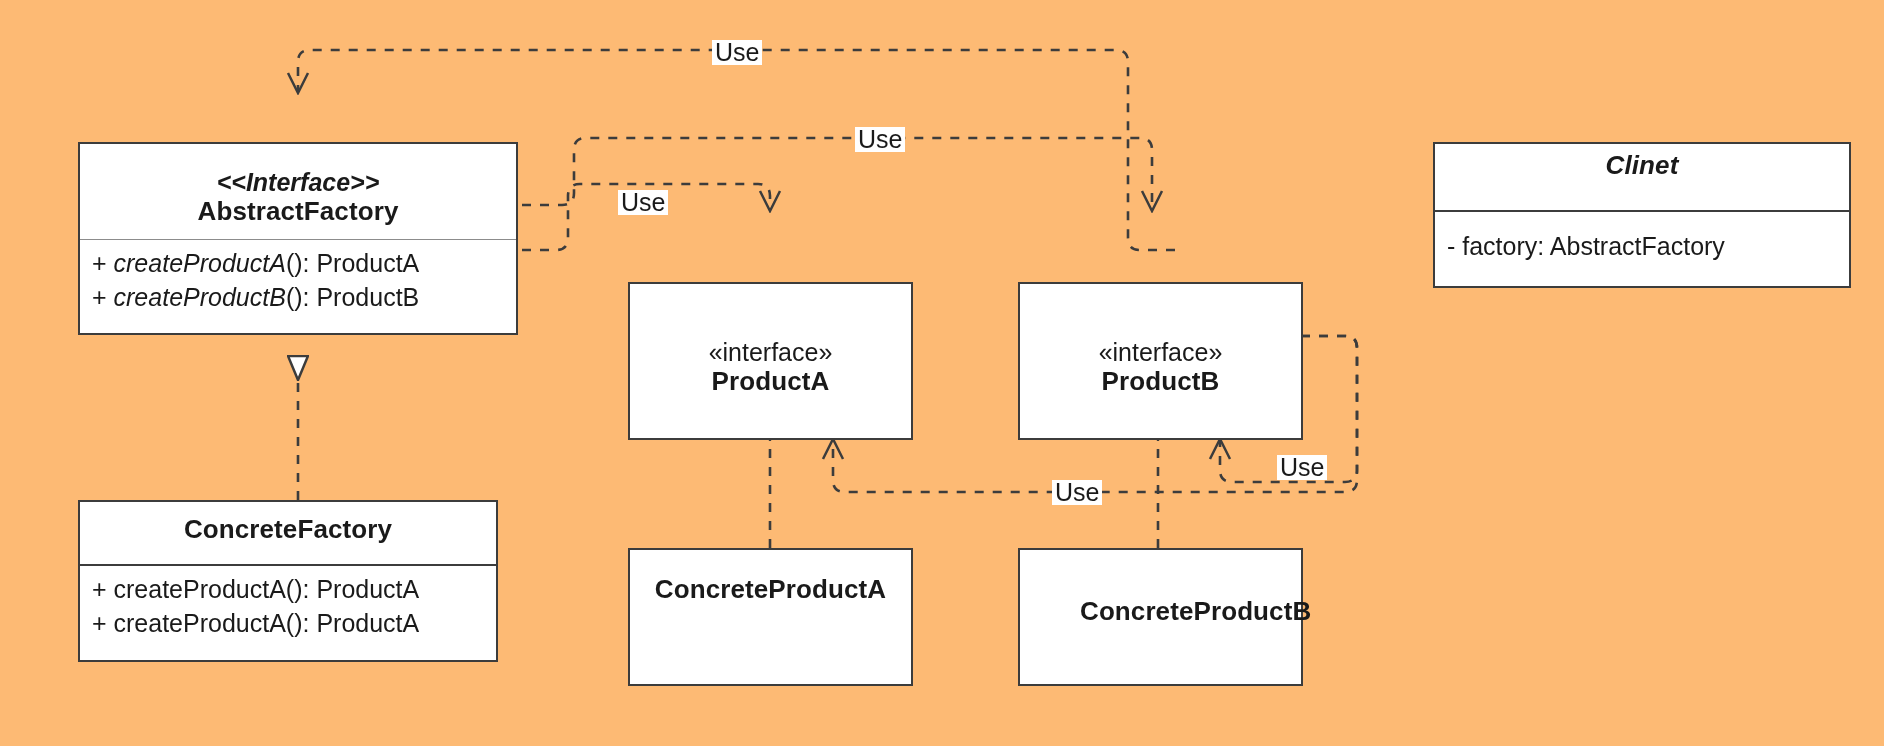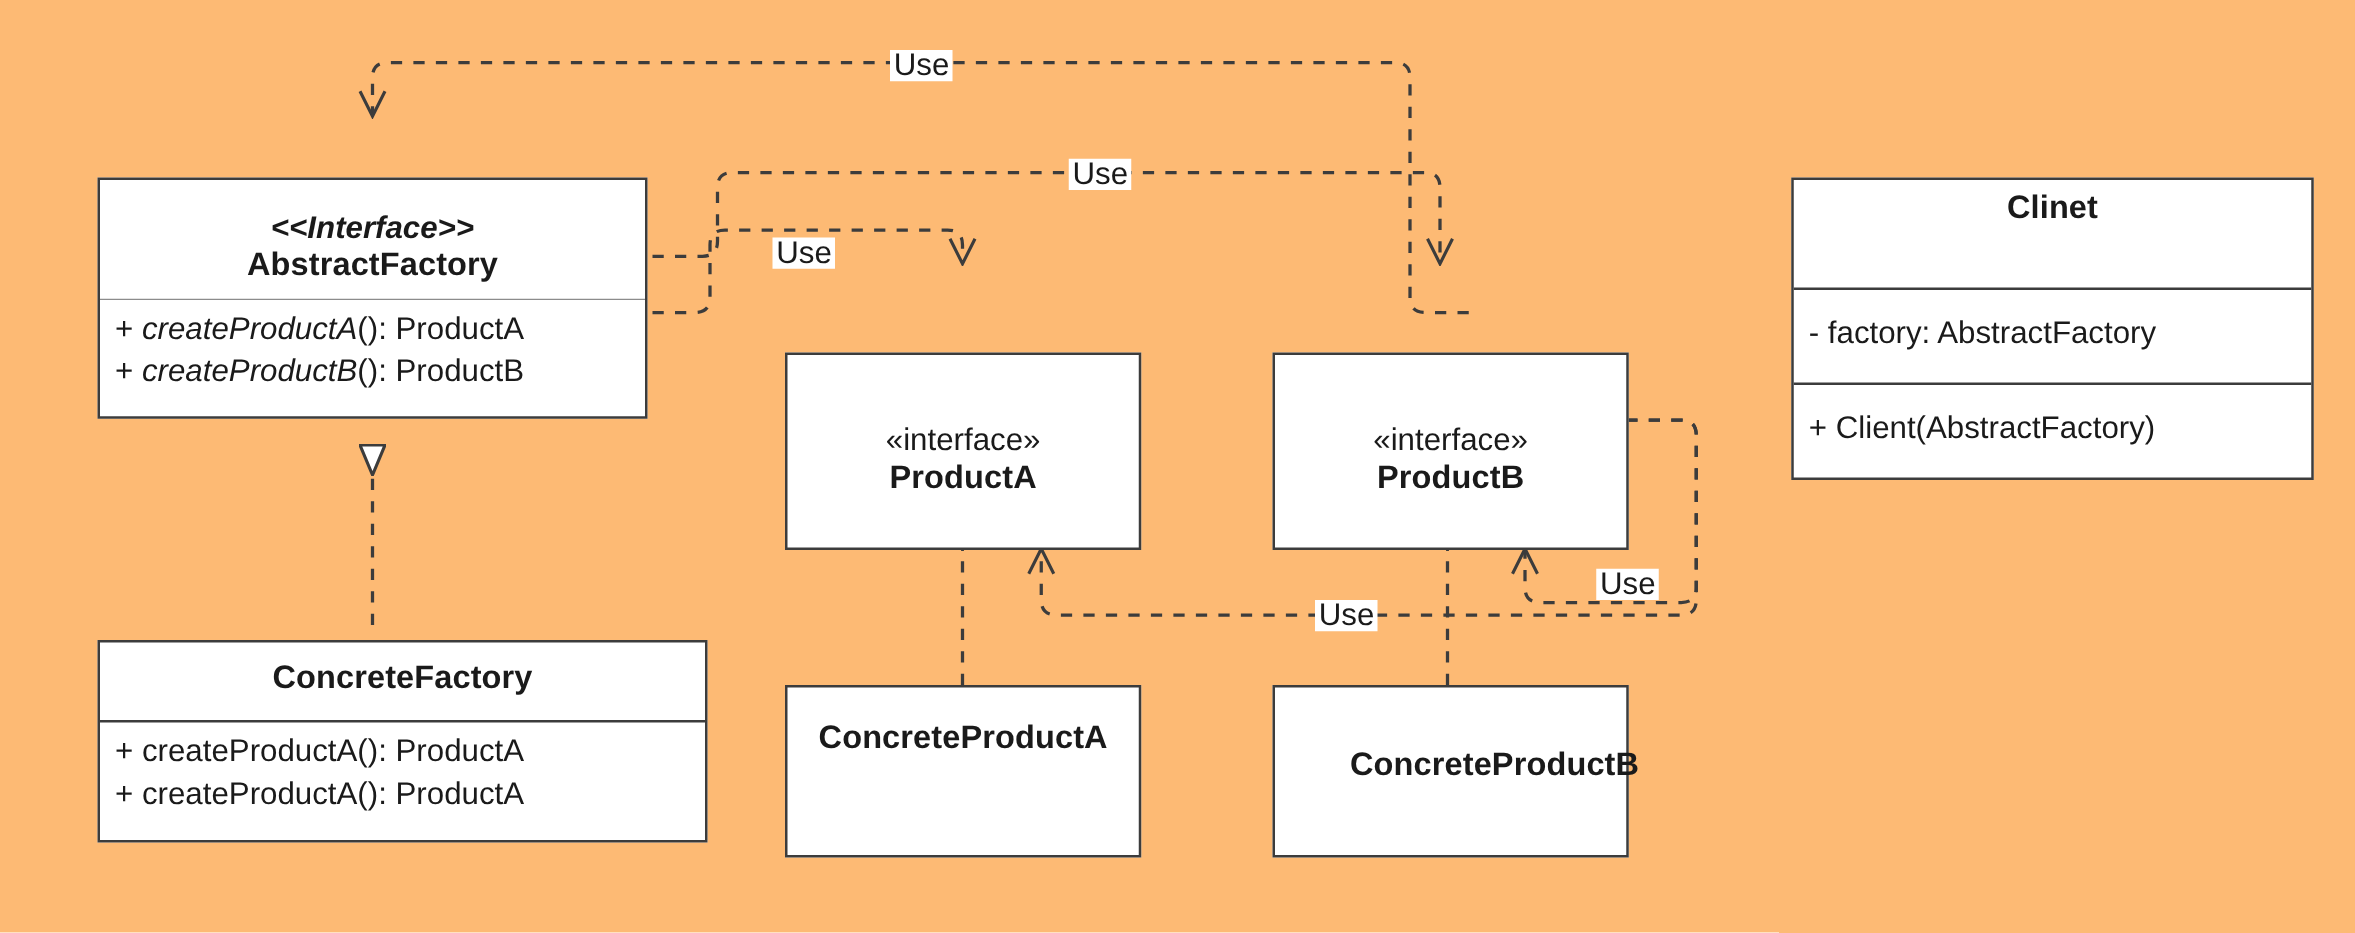--- a/index.html
+++ b/index.html
@@ -142,21 +142,21 @@
     <div class="compartment c-head thin-div" style="height:95px;">
       <span class="stereotype italic">&lt;&lt;Interface&gt;&gt;</span>
       <span class="cls-name">AbstractFactory</span>
     </div>
     <div class="compartment" style="height:94px;">
       <span class="member">+&nbsp;<span class="it">createProductA</span><span>(): ProductA</span></span>
       <span class="member">+&nbsp;<span class="it">createProductB</span><span>(): ProductB</span></span>
     </div>
   </div>
 
-  <div class="uml-class" style="left:78px; top:512px; width:488px;">
+  <div class="uml-class" style="left:78px; top:500px; width:420px;">
     <div class="compartment c-head" style="height:62px; padding-top:12px;">
       <span class="cls-name">ConcreteFactory</span>
     </div>
     <div class="compartment" style="height:96px;">
       <span class="member">+ createProductA(): ProductA</span>
       <span class="member">+ createProductA(): ProductA</span>
     </div>
   </div>
 
   <div class="uml-class" style="left:628px; top:282px; width:285px; height:158px;">
@@ -179,24 +179,21 @@
     </div>
   </div>
 
   <div class="uml-class" style="left:1018px; top:548px; width:285px; height:138px;">
     <div class="compartment c-head" style="padding-top:46px;margin-left:48px;">
       <span class="cls-name">ConcreteProductB</span>
     </div>
   </div>
 
   <div class="uml-class" style="left:1433px; top:142px; width:418px;">
-    <div class="compartment c-head" style="height:86px; ">
+    <div class="compartment c-head" style="height:66px; font-style:italic;">
       <span class="cls-name">Clinet</span>
     </div>
     <div class="compartment" style="height:76px; padding-top:17px;">
       <span class="member">- factory: AbstractFactory</span>
-    </div>
-    <div class="compartment" style="height:76px; padding-top:17px;">
-      <span class="member">+ Client(AbstractFactory)</span>
     </div>
   </div>
 
 </div>
 
 </body></html>

